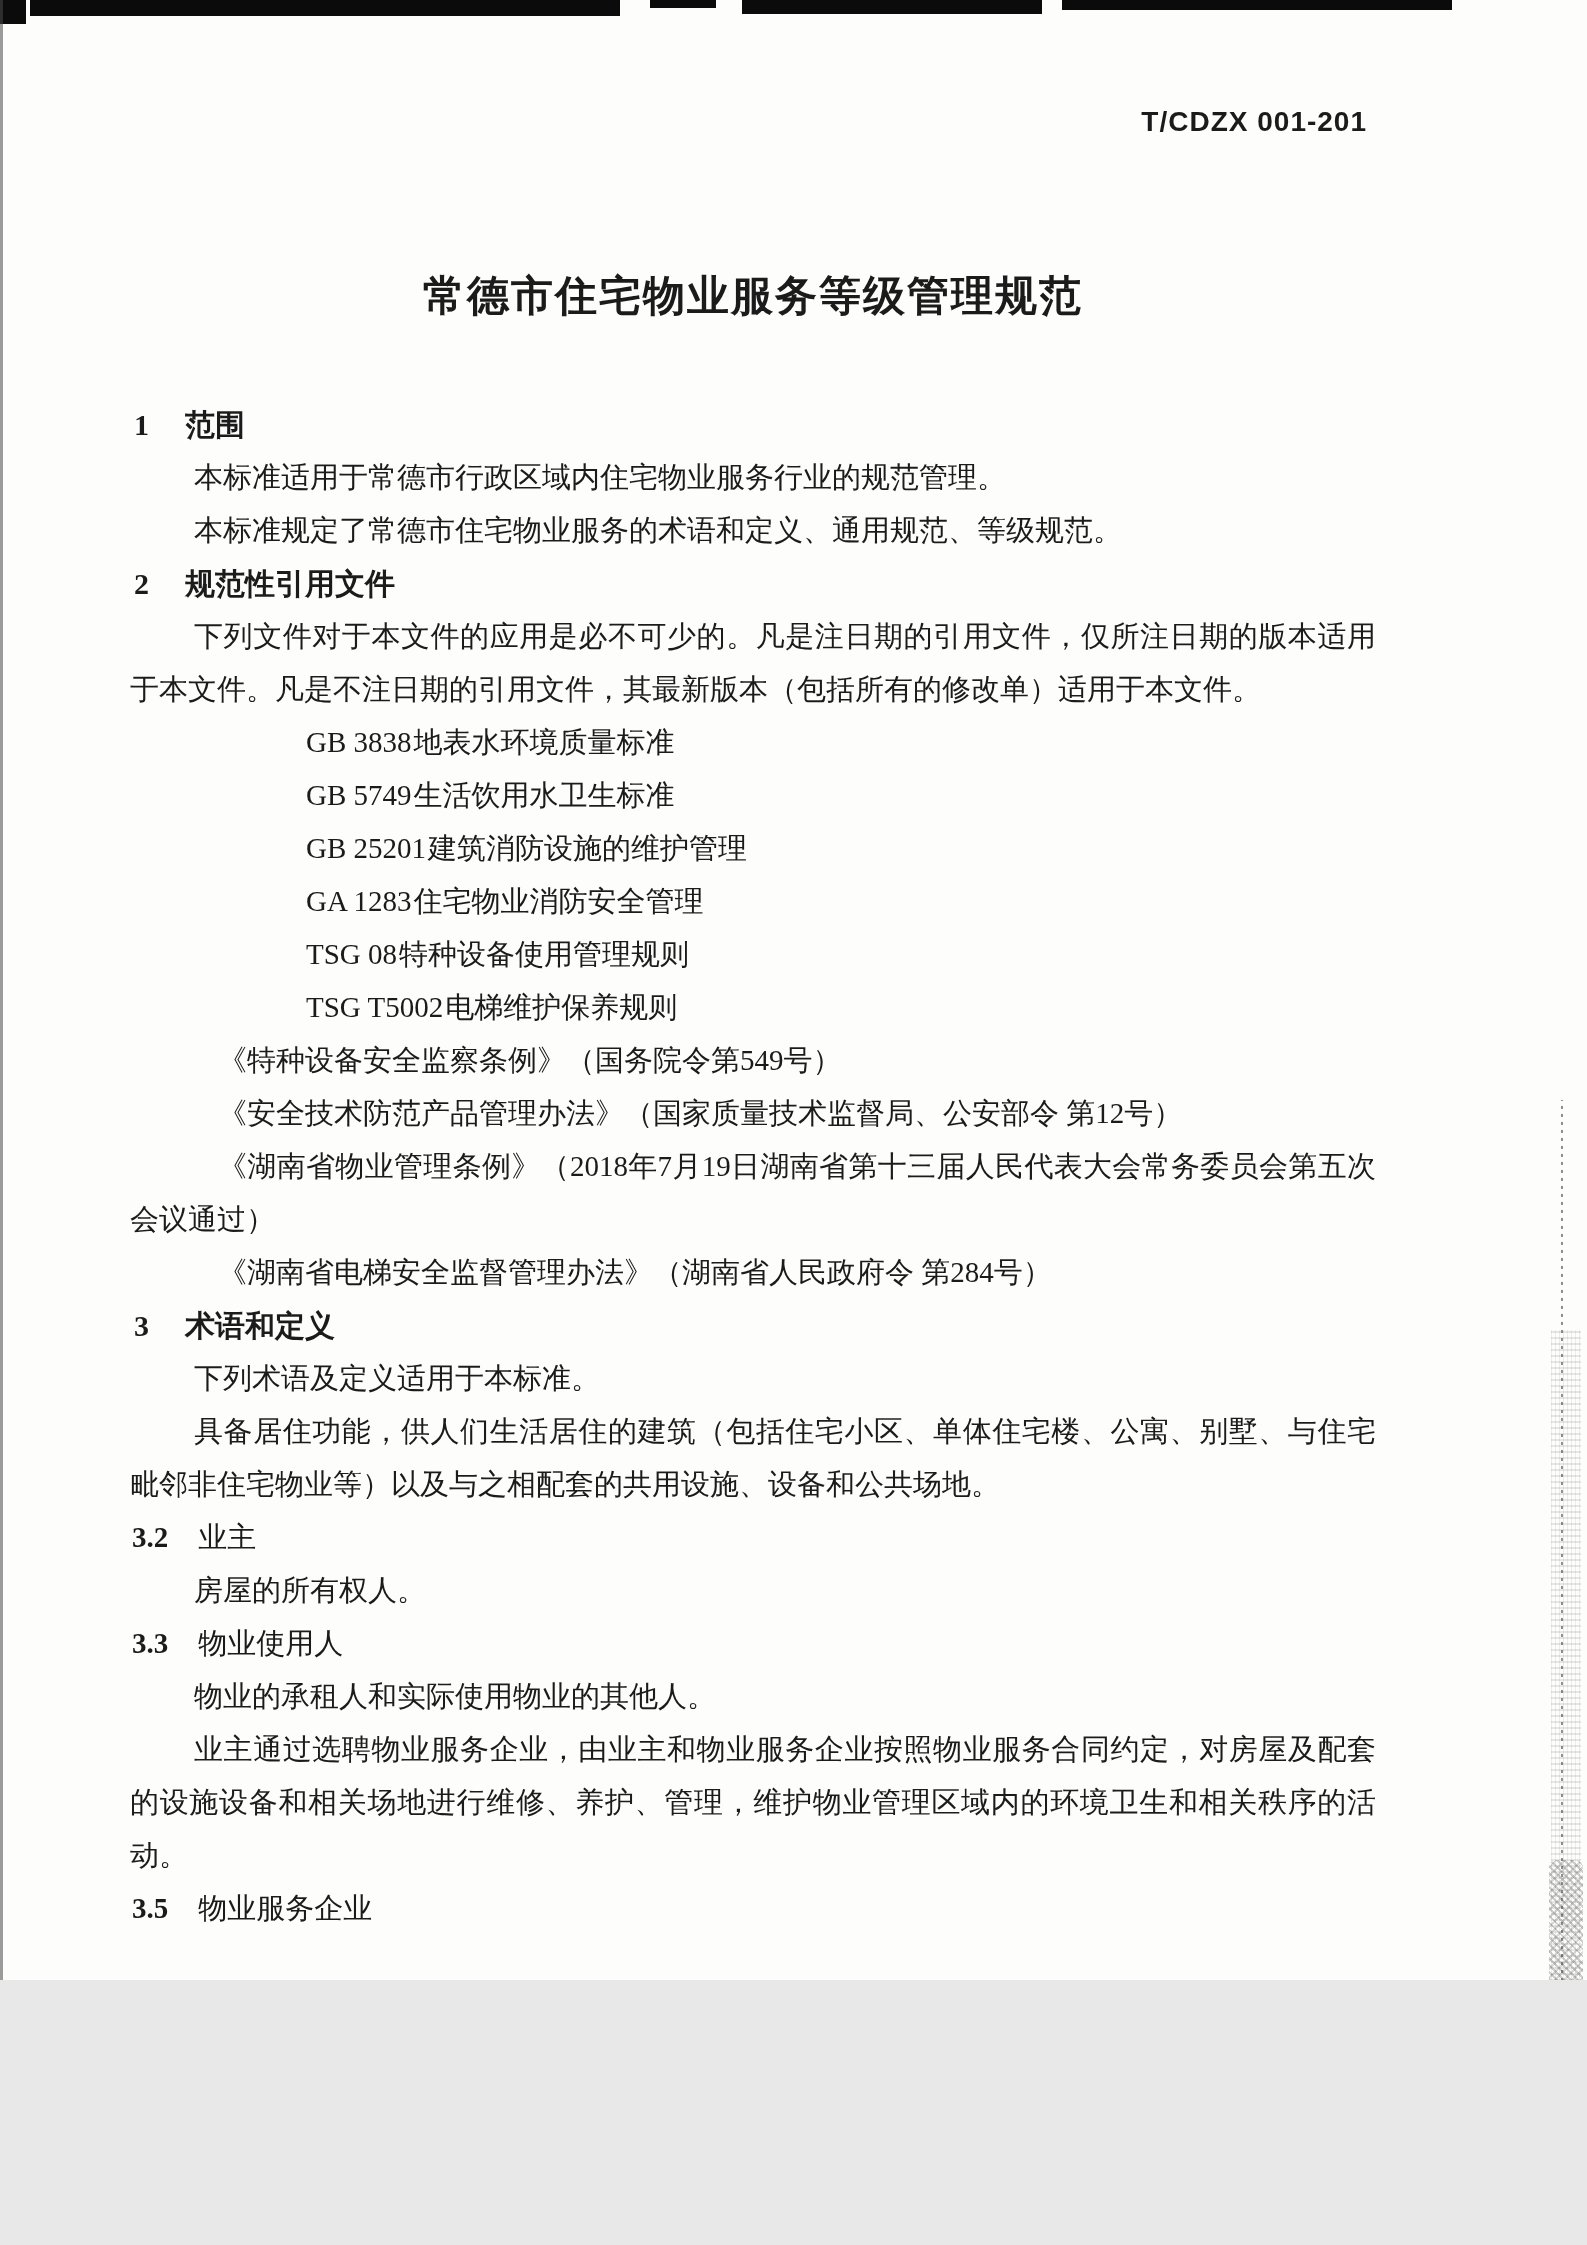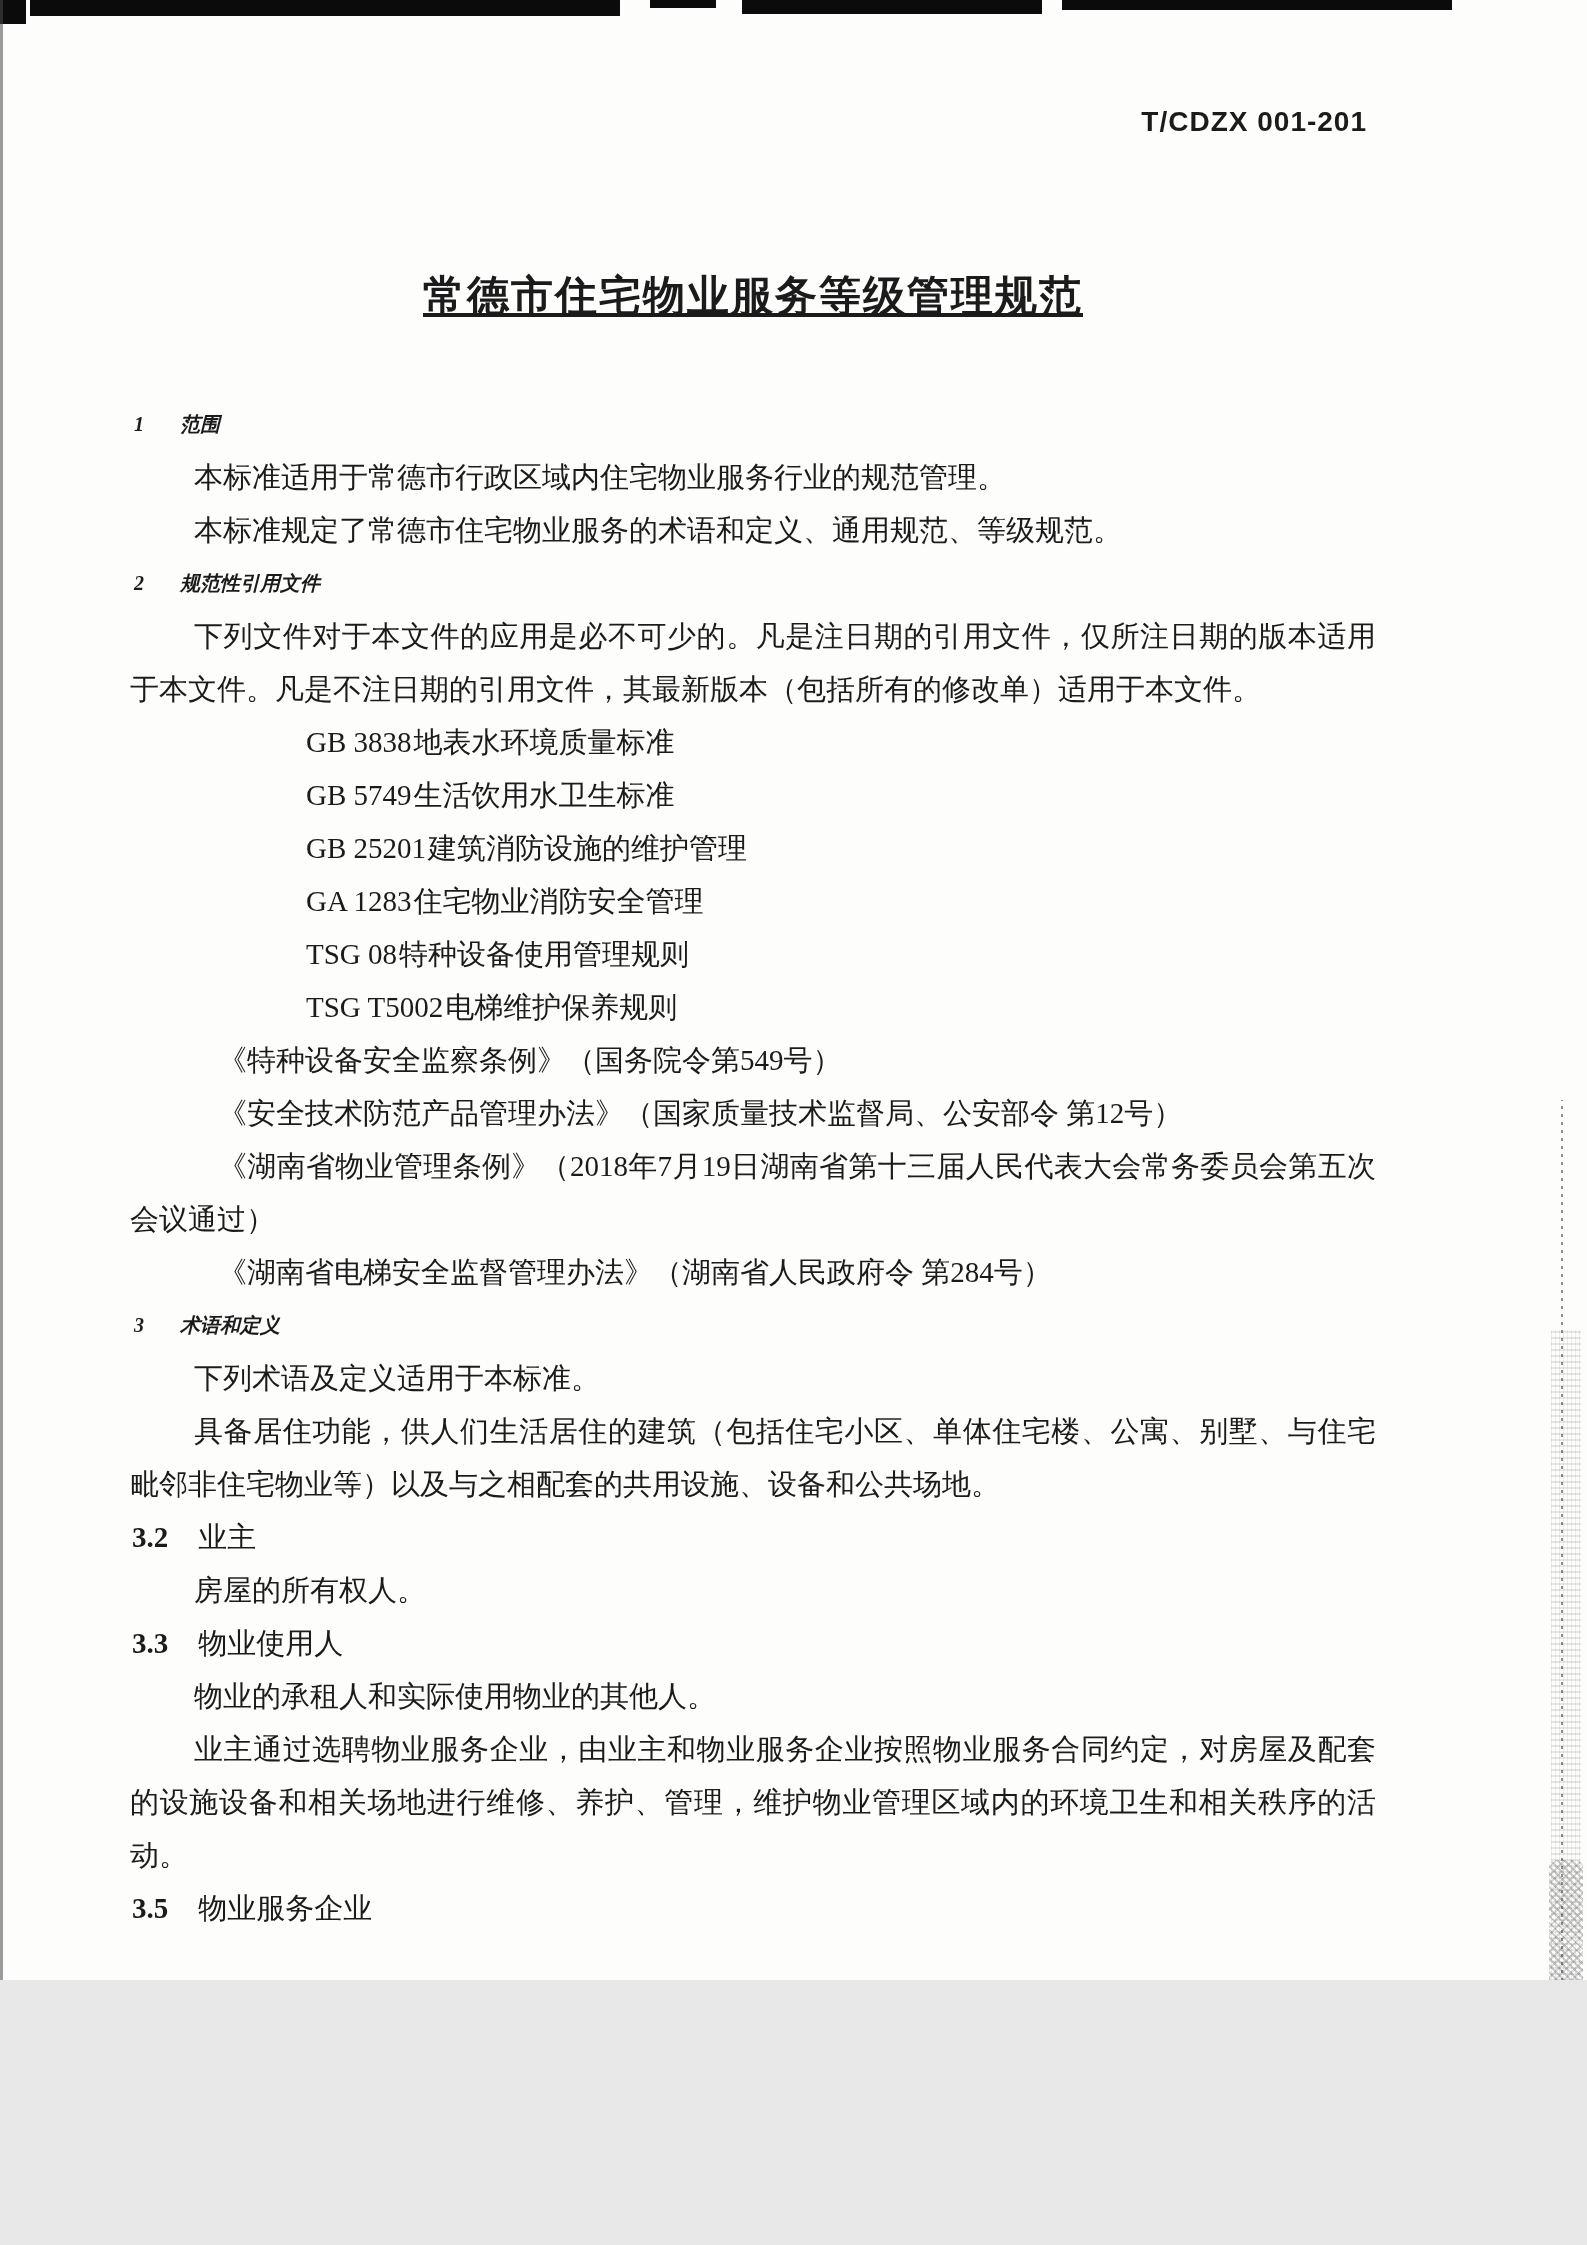--- a/index.html
+++ b/index.html
@@ -47,31 +47,31 @@
   .doc-number {
     position: absolute; top: 106px; right: 220px;
     font-size: 28px; letter-spacing: 1px;
     font-family: "Liberation Sans", "DejaVu Sans", sans-serif;
     font-weight: 600;
   }
   .page-title {
     position: absolute; top: 268px; left: 130px; width: 1246px;
     text-align: center;
     font-family: "Liberation Sans", "DejaVu Sans", sans-serif;
-    font-weight: 700; font-size: 42px; letter-spacing: 2px; text-decoration: underline;
+    font-weight: 700; font-size: 42px; letter-spacing: 2px;
   }
 
   
   .content {
     position: absolute; left: 130px; top: 398px; width: 1246px;
     font-size: 29px; line-height: 53px;
   }
   .sec-heading {
     font-family: "Liberation Sans", "DejaVu Sans", sans-serif;
-    font-weight: 700; font-size: 20px; font-style: italic;
+    font-weight: 700; font-size: 30px;
   }
   .sec-num {
     font-family: "Liberation Serif", "DejaVu Serif", serif;
     margin-left: 4px; margin-right: 36px; font-weight: 700;
   }
   .para { margin: 0; text-indent: 64px; text-align: justify; }
   .ref-row { text-indent: 88px; }
   .ref-code { display: inline-block; min-width: 112px; margin-right: 2px; }
   .ref-doc { margin: 0; text-indent: 88px; text-align: justify; }
   .term-heading { font-size: 29px; }

